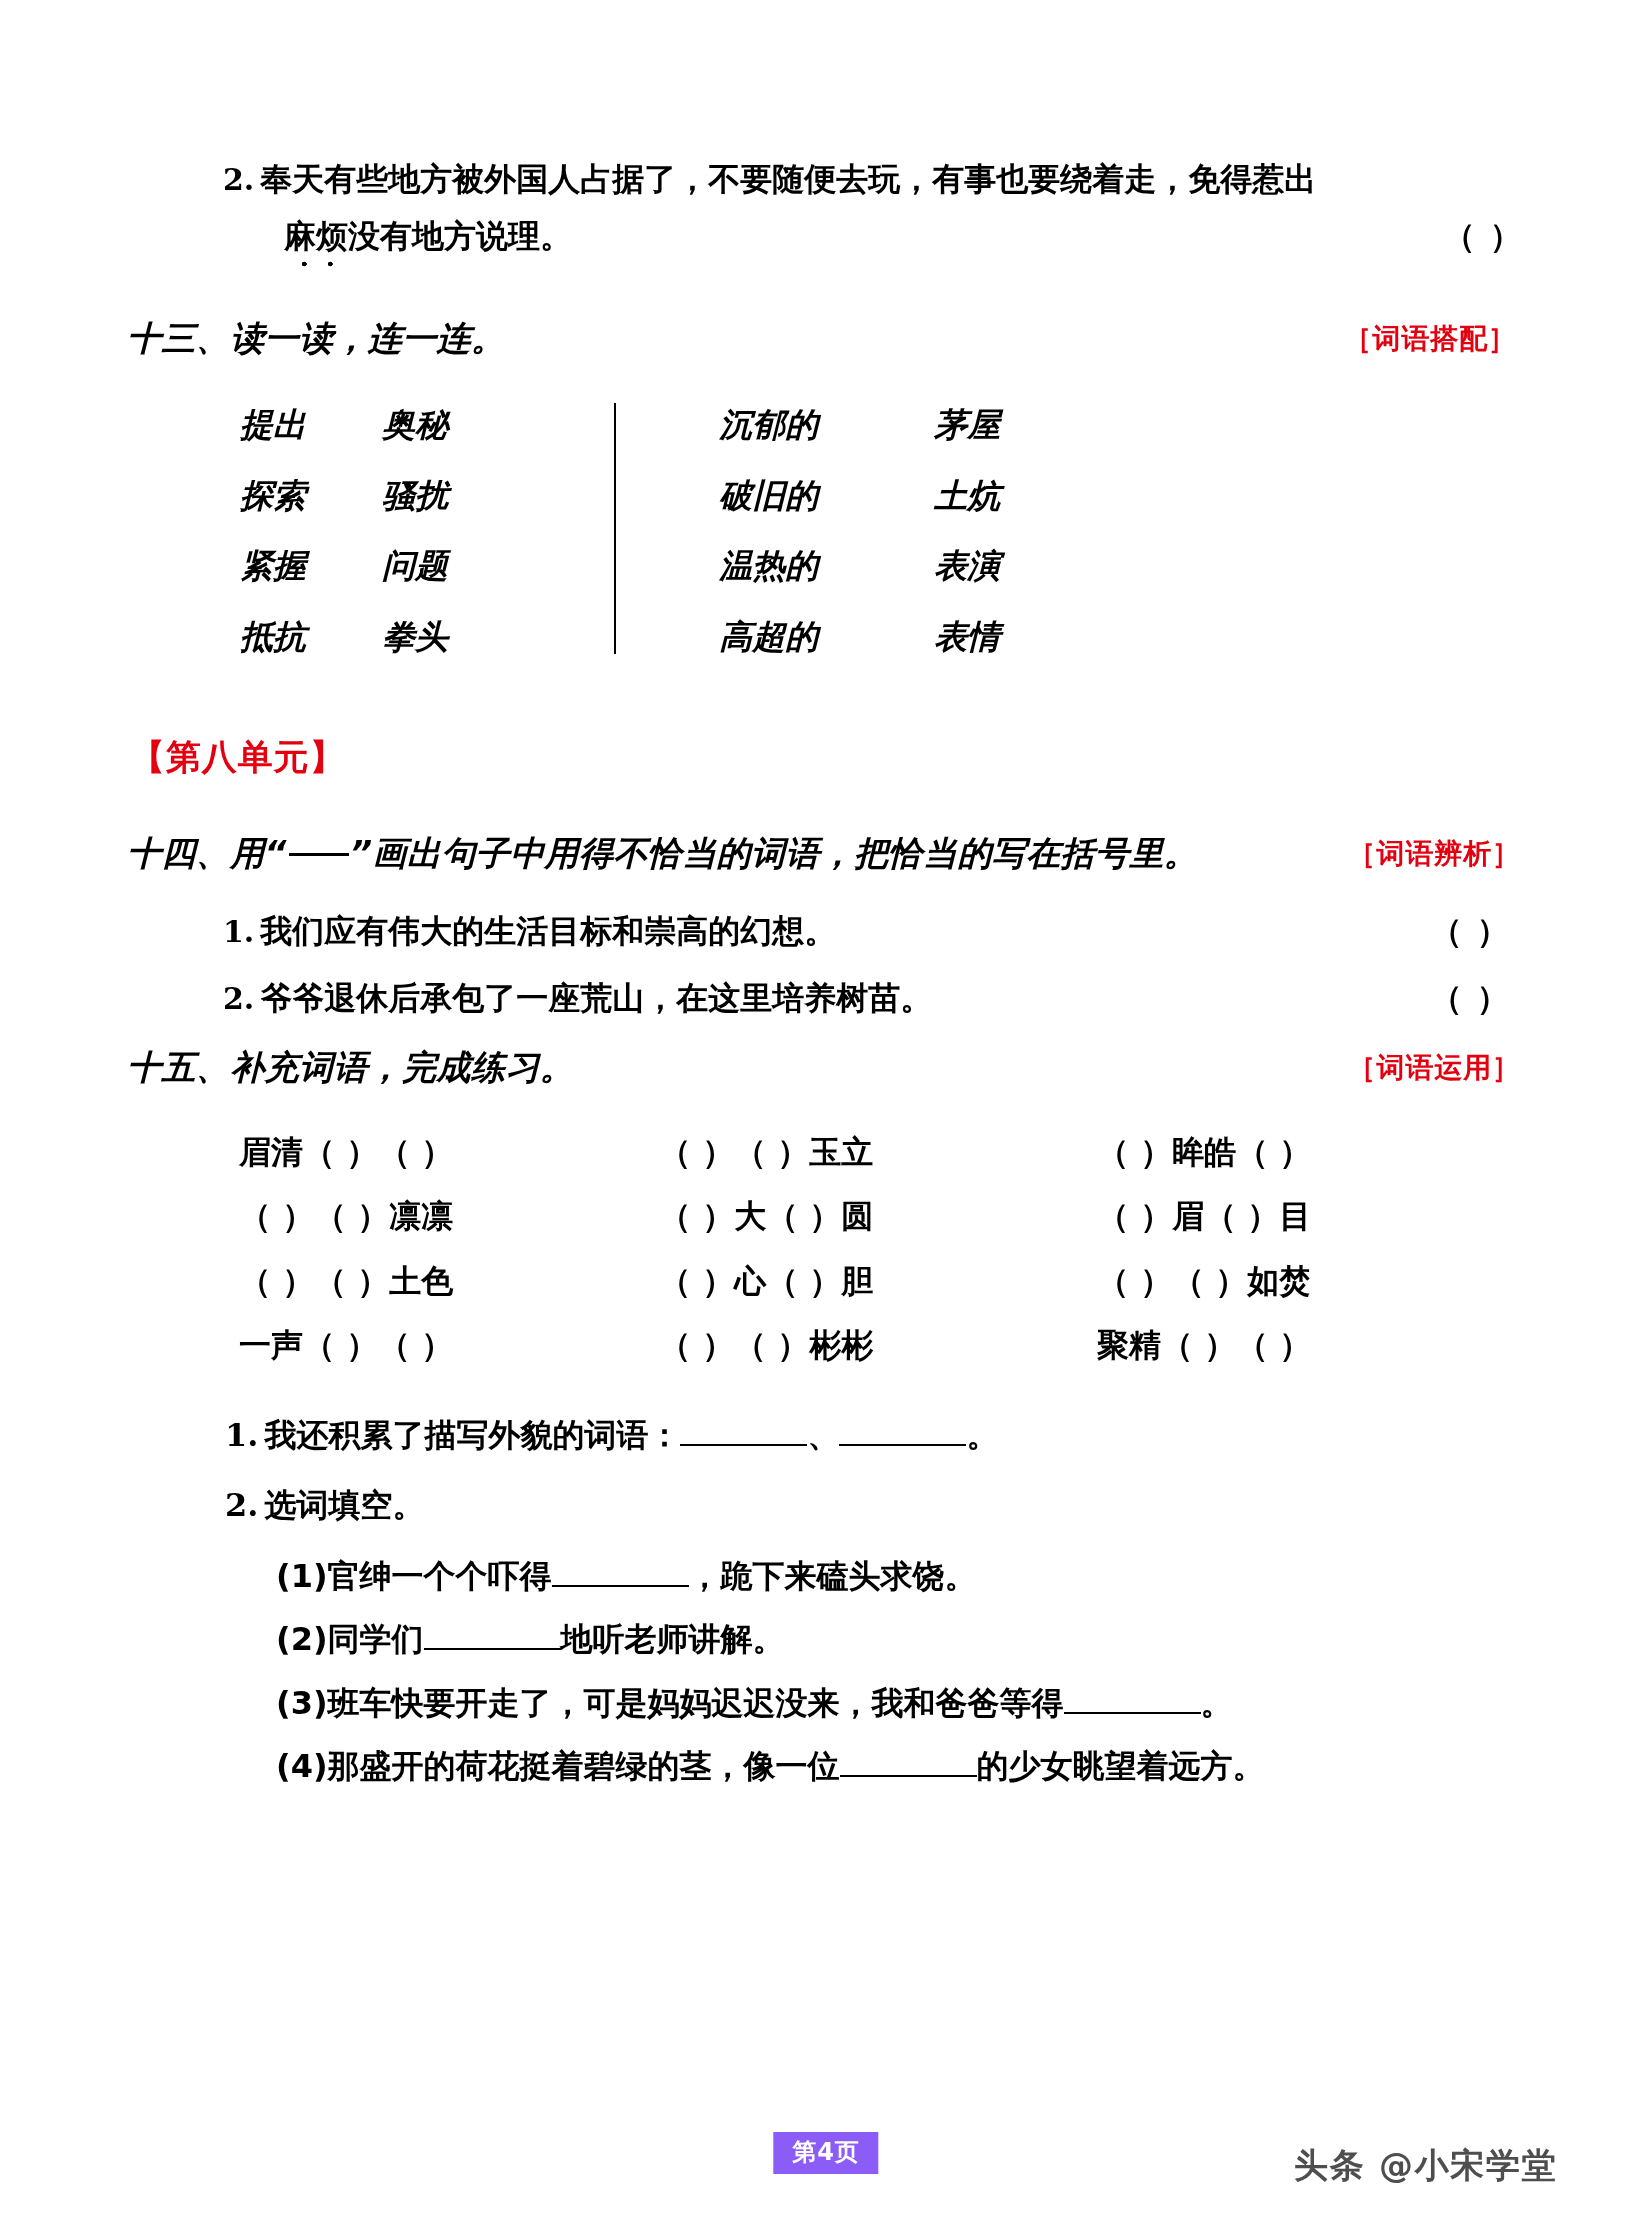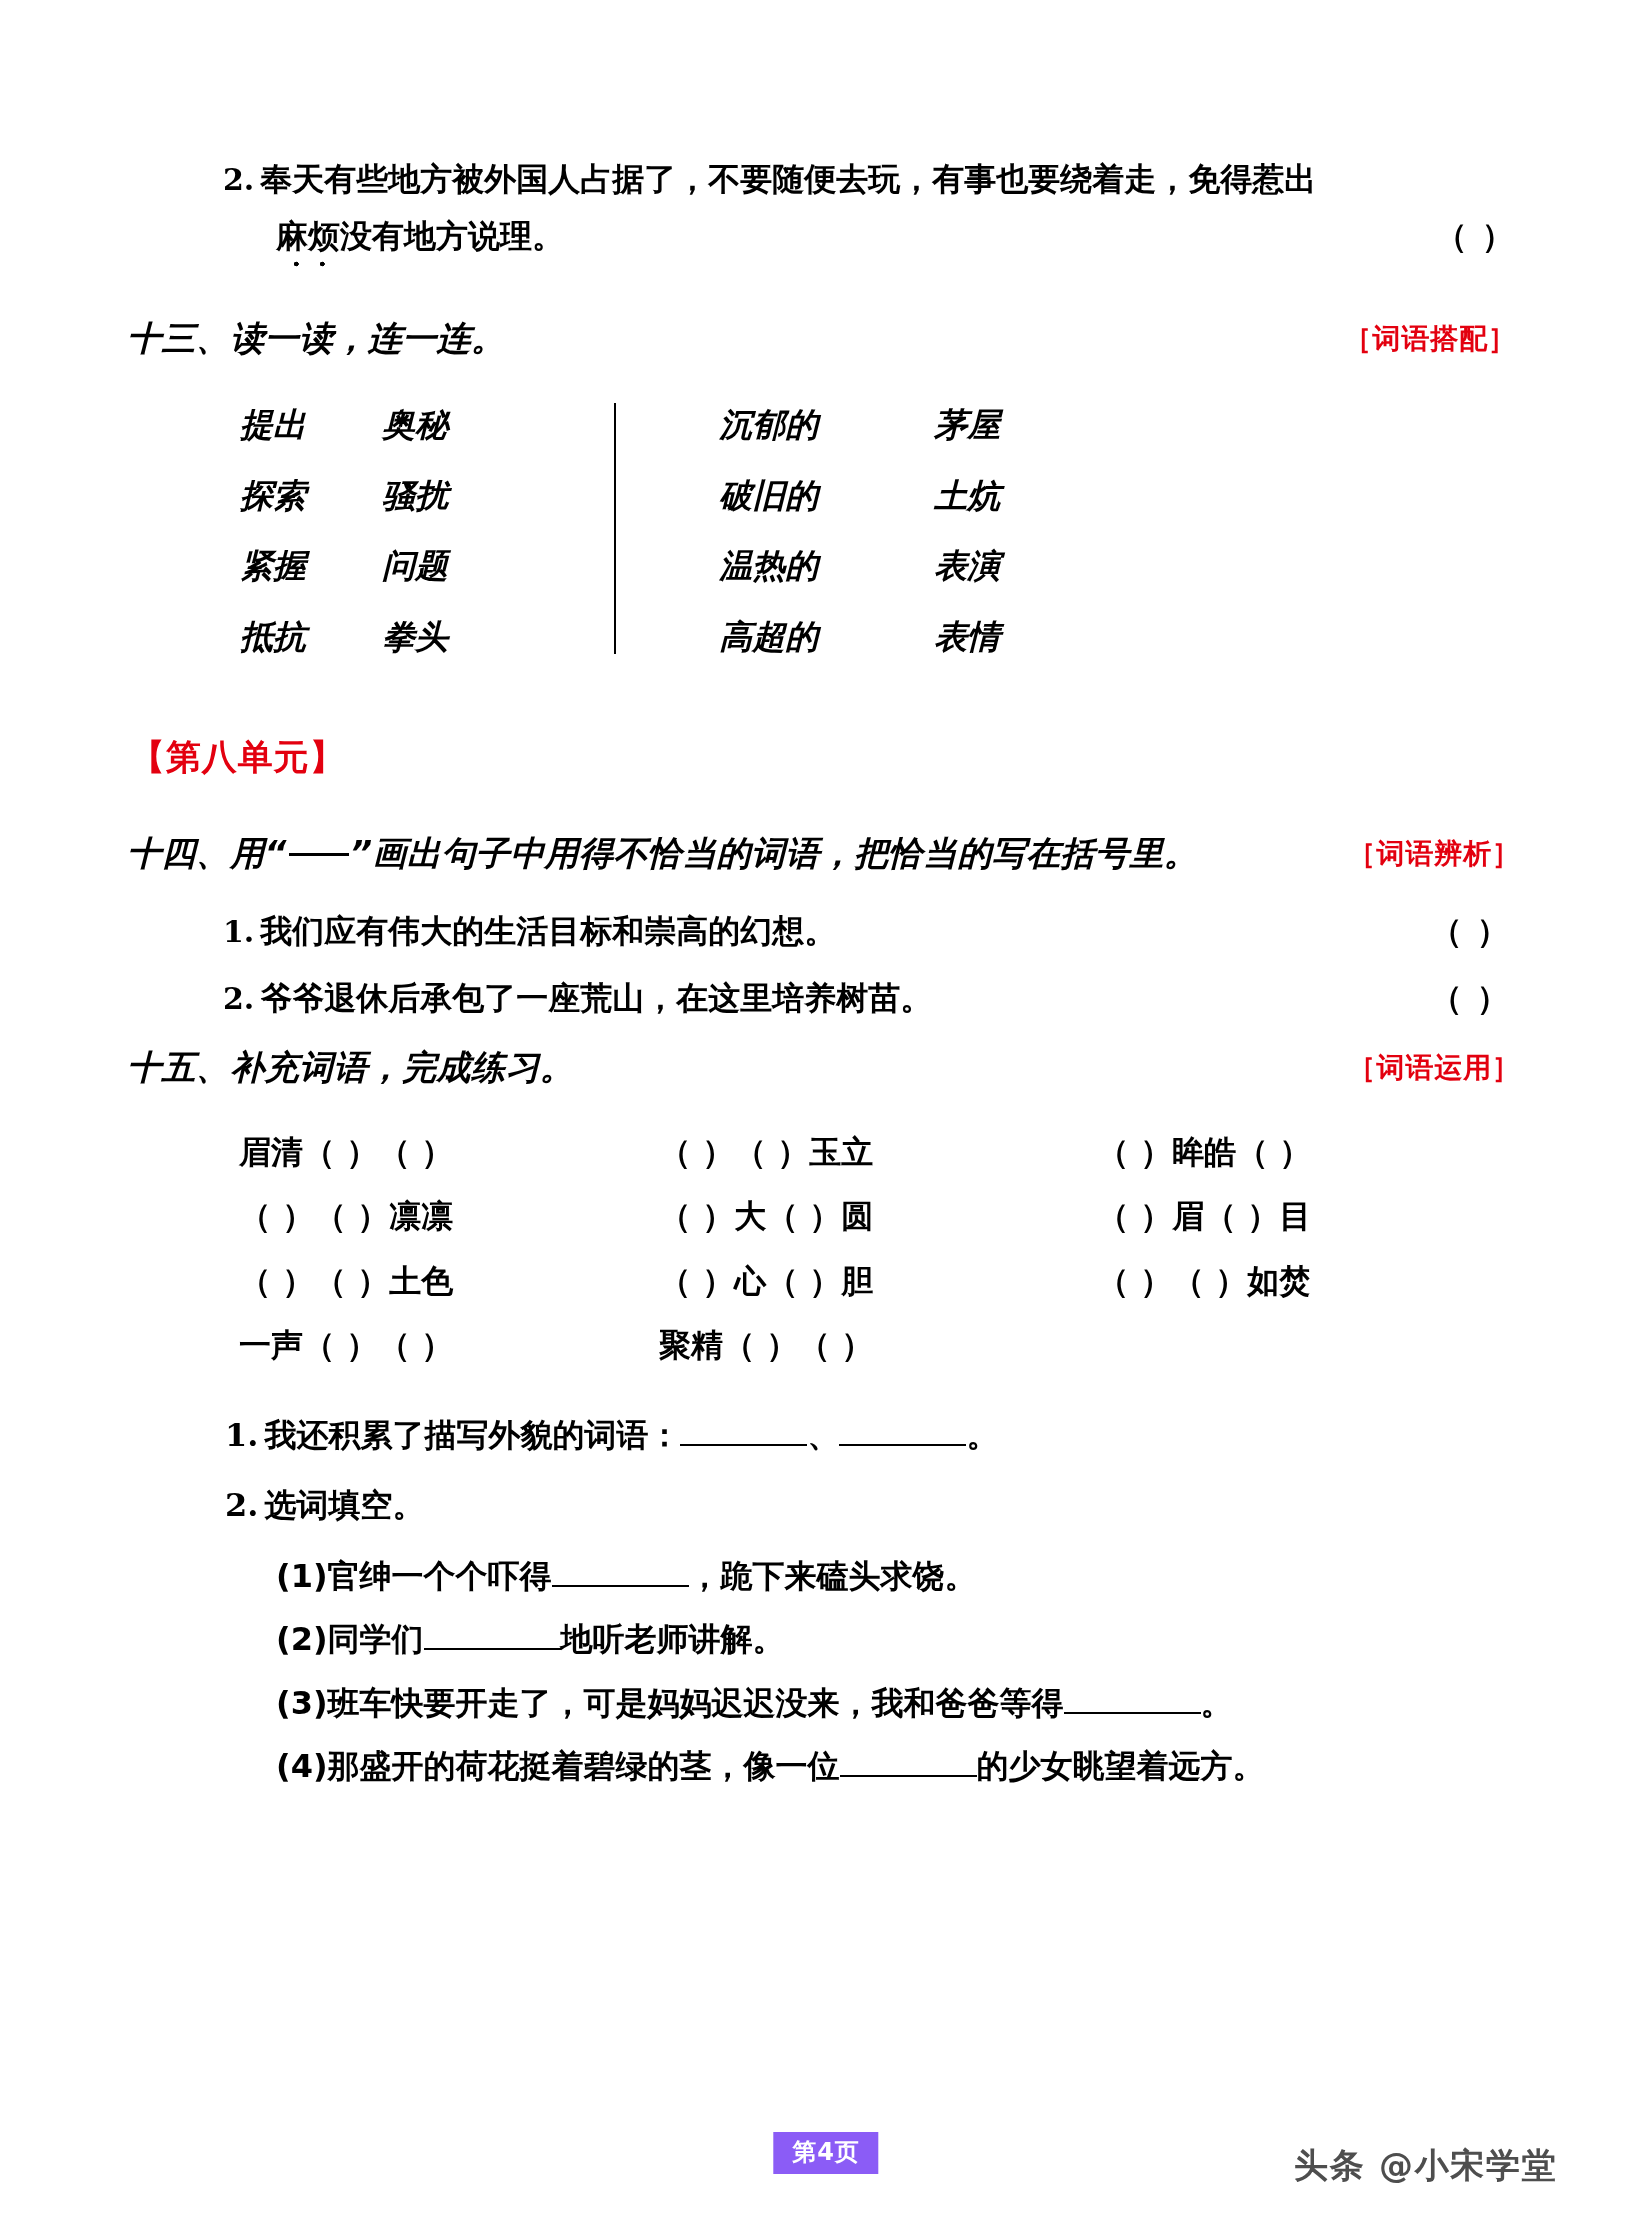--- a/index.html
+++ b/index.html
@@ -183,21 +183,21 @@
 </head>
 <body>
 
 <div class="page">
 
   <div class="blk q-line" style="left:223px; top:159px; width:1296px;">
     <span class="q-num">2.</span>
     <span class="q-text">奉天有些地方被外国人占据了，不要随便去玩，有事也要绕着走，免得惹出</span>
   </div>
 
-  <div class="blk q-line" style="left:276px; top:216px; width:1248px;justify-content:flex-end;">
+  <div class="blk q-line" style="left:284px; top:216px; width:1248px;justify-content:flex-end;">
     <span class="q-text dotted">麻烦</span>
     <span class="q-text">没有地方说理。</span>
     <span class="paren-slot">（        ）</span>
   </div>
 
   <div class="blk sec-head" style="left:127px; top:316px; width:1390px;">
     <span class="sec-title">十三、读一读，连一连。</span>
     <span class="tag">［词语搭配］</span>
   </div>
 
@@ -275,20 +275,21 @@
   </div>
 
   <div class="idiom-row" style="left:239px; top:1260px; width:1287px;">
     <span class="idiom-cell" style="width:420px;">（      ）（      ）土色</span>
     <span class="idiom-cell" style="width:438px;">（      ）心（      ）胆</span>
     <span class="idiom-cell">（      ）（      ）如焚</span>
   </div>
 
   <div class="idiom-row" style="left:239px; top:1324px; width:1287px;">
     <span class="idiom-cell" style="width:420px;">一声（      ）（      ）</span>
+    <span class="idiom-cell" style="width:438px;">（      ）（      ）彬彬</span>
     <span class="idiom-cell">聚精（      ）（      ）</span>
   </div>
 
   <div class="sub-line" style="left:225px; top:1414px;">
     <span class="sub-num">1.</span>
     <span>我还积累了描写外貌的词语：</span>
     <span class="blank b-sm"></span>
     <span>、</span>
     <span class="blank b-sm"></span>
     <span>。</span>

